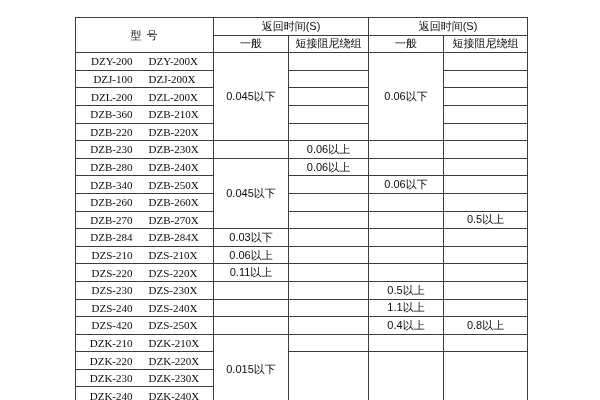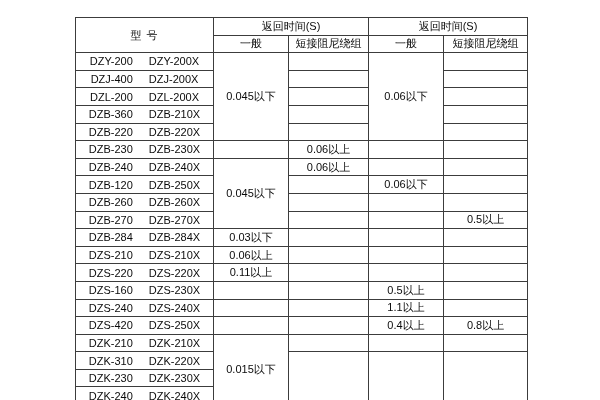--- a/index.html
+++ b/index.html
@@ -23,21 +23,21 @@
     text-align: center;
     vertical-align: middle;
     font-size: 11px;
     color: #0a0a0a;
     padding: 0;
     overflow: hidden;
     white-space: nowrap;
   }
   table.spec tr { height: 17.6px; }
   td.model-hdr { white-space: pre; letter-spacing: 1px; }
-  td.model span { display: inline-block; }
+  td.model span { display: inline-block; font-family: Liberation Serif, serif; }
   td.model span + span { margin-left: 16px; }
 </style>
 </head>
 <body>
 
 <table class="spec">
   <colgroup>
     <col style="width:138px">
       <col style="width:75px">
       <col style="width:80px">
@@ -60,21 +60,21 @@
 
   <tr>
     <td class="model"><span>DZY-200</span><span>DZY-200X</span></td>
     <td rowspan="5">0.045以下</td>
     <td></td>
     <td rowspan="5">0.06以下</td>
     <td></td>
   </tr>
 
   <tr>
-    <td class="model"><span>DZJ-400</span><span>DZJ-200X</span></td>
+    <td class="model"><span>DZJ-100</span><span>DZJ-200X</span></td>
     <td></td>
     <td></td>
   </tr>
 
   <tr>
     <td class="model"><span>DZL-200</span><span>DZL-200X</span></td>
     <td></td>
     <td></td>
   </tr>
 
@@ -92,29 +92,29 @@
 
   <tr>
     <td class="model"><span>DZB-230</span><span>DZB-230X</span></td>
     <td></td>
     <td>0.06以上</td>
     <td></td>
     <td></td>
   </tr>
 
   <tr>
-    <td class="model"><span>DZB-240</span><span>DZB-240X</span></td>
+    <td class="model"><span>DZB-280</span><span>DZB-240X</span></td>
     <td rowspan="4">0.045以下</td>
     <td>0.06以上</td>
     <td></td>
     <td></td>
   </tr>
 
   <tr>
-    <td class="model"><span>DZB-120</span><span>DZB-250X</span></td>
+    <td class="model"><span>DZB-340</span><span>DZB-250X</span></td>
     <td></td>
     <td>0.06以下</td>
     <td></td>
   </tr>
 
   <tr>
     <td class="model"><span>DZB-260</span><span>DZB-260X</span></td>
     <td></td>
     <td></td>
     <td></td>
@@ -145,21 +145,21 @@
 
   <tr>
     <td class="model"><span>DZS-220</span><span>DZS-220X</span></td>
     <td>0.11以上</td>
     <td></td>
     <td></td>
     <td></td>
   </tr>
 
   <tr>
-    <td class="model"><span>DZS-160</span><span>DZS-230X</span></td>
+    <td class="model"><span>DZS-230</span><span>DZS-230X</span></td>
     <td></td>
     <td></td>
     <td>0.5以上</td>
     <td></td>
   </tr>
 
   <tr>
     <td class="model"><span>DZS-240</span><span>DZS-240X</span></td>
     <td></td>
     <td></td>
@@ -177,21 +177,21 @@
 
   <tr>
     <td class="model"><span>DZK-210</span><span>DZK-210X</span></td>
     <td rowspan="4">0.015以下</td>
     <td></td>
     <td></td>
     <td></td>
   </tr>
 
   <tr>
-    <td class="model"><span>DZK-310</span><span>DZK-220X</span></td>
+    <td class="model"><span>DZK-220</span><span>DZK-220X</span></td>
     <td rowspan="3"></td>
     <td rowspan="3"></td>
     <td rowspan="3"></td>
   </tr>
 
   <tr>
     <td class="model"><span>DZK-230</span><span>DZK-230X</span></td>
   </tr>
 
   <tr>

